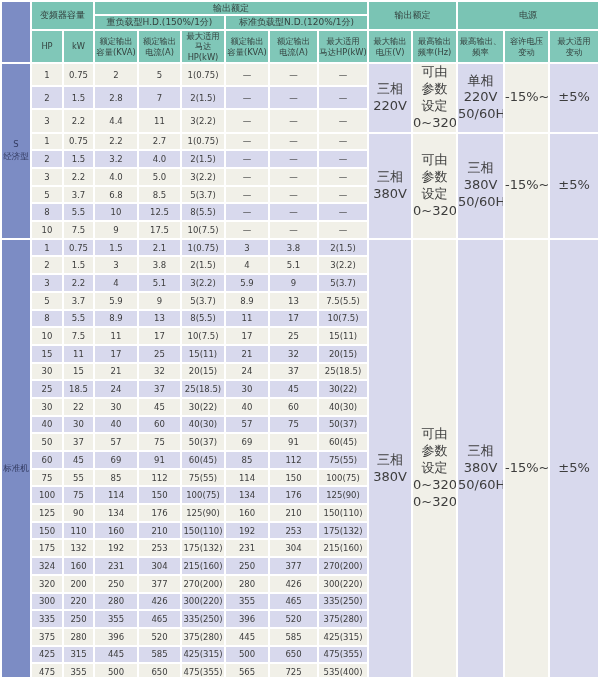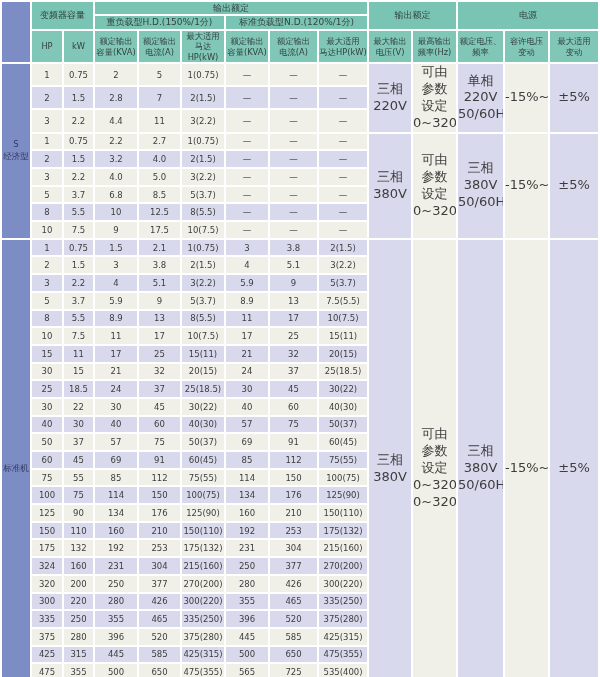--- a/index.html
+++ b/index.html
@@ -98,21 +98,21 @@
       <th class="hdr-sub">额定输出
 容量(KVA)</th>
       <th class="hdr-sub">额定输出
 电流(A)</th>
       <th class="hdr-sub">最大适用
 马达HP(kW)</th>
       <th class="hdr-sub">最大输出
 电压(V)</th>
       <th class="hdr-sub">最高输出
 频率(Hz)</th>
-      <th class="hdr-sub">额定电压、
+      <th class="hdr-sub">最高输出、
 频率</th>
       <th class="hdr-sub">容许电压
 变动</th>
       <th class="hdr-sub">最大适用
 变动</th>
     </tr>
   </thead>
   <tbody>
       <tr>
         <td rowspan="9" class="cat">S

